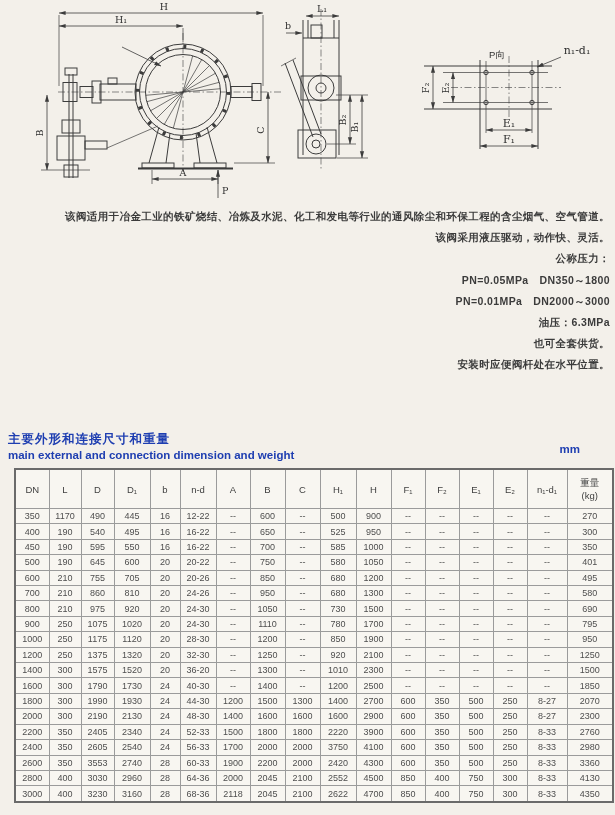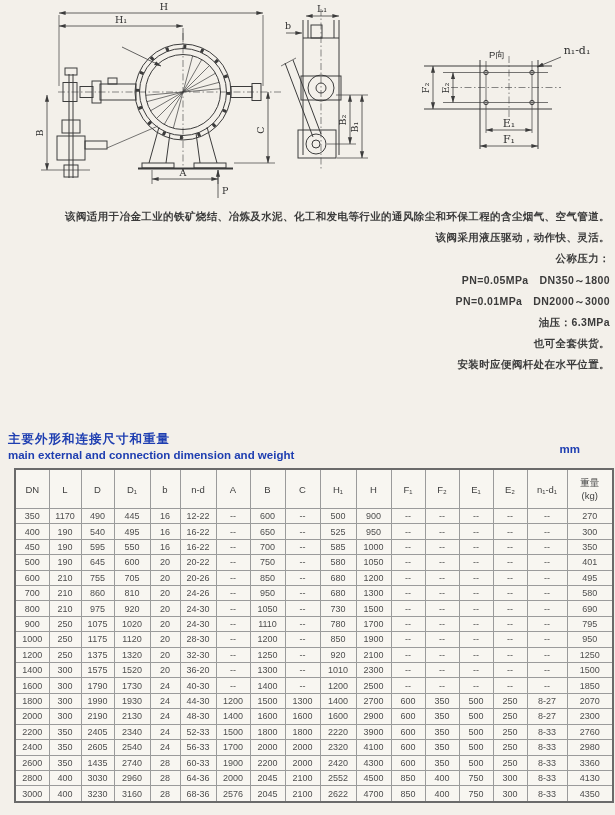--- a/index.html
+++ b/index.html
@@ -554,33 +554,33 @@
       <tr>
         <td>2400</td>
         <td>350</td>
         <td>2605</td>
         <td>2540</td>
         <td>24</td>
         <td>56-33</td>
         <td>1700</td>
         <td>2000</td>
         <td>2000</td>
-        <td>2320</td>
+        <td>3750</td>
         <td>4100</td>
         <td>600</td>
         <td>350</td>
         <td>500</td>
         <td>250</td>
         <td>8-33</td>
         <td>2980</td>
       </tr>
       <tr>
         <td>2600</td>
         <td>350</td>
-        <td>1435</td>
+        <td>3553</td>
         <td>2740</td>
         <td>28</td>
         <td>60-33</td>
         <td>1900</td>
         <td>2200</td>
         <td>2000</td>
         <td>2420</td>
         <td>4300</td>
         <td>600</td>
         <td>350</td>
@@ -608,21 +608,21 @@
         <td>8-33</td>
         <td>4130</td>
       </tr>
       <tr>
         <td>3000</td>
         <td>400</td>
         <td>3230</td>
         <td>3160</td>
         <td>28</td>
         <td>68-36</td>
-        <td>2576</td>
+        <td>2118</td>
         <td>2045</td>
         <td>2100</td>
         <td>2622</td>
         <td>4700</td>
         <td>850</td>
         <td>400</td>
         <td>750</td>
         <td>300</td>
         <td>8-33</td>
         <td>4350</td>

